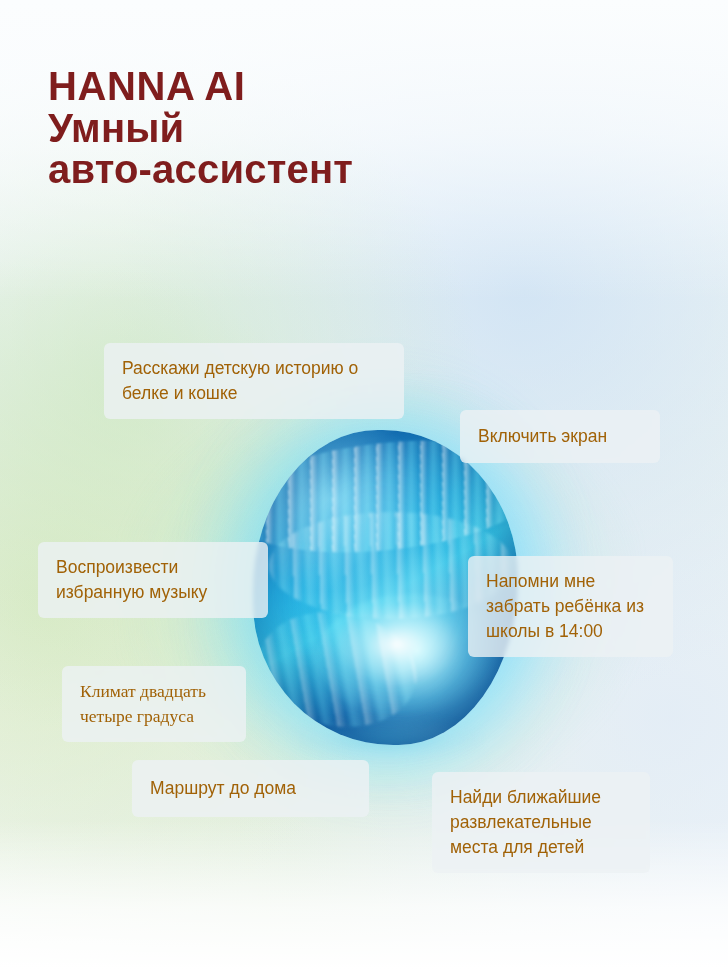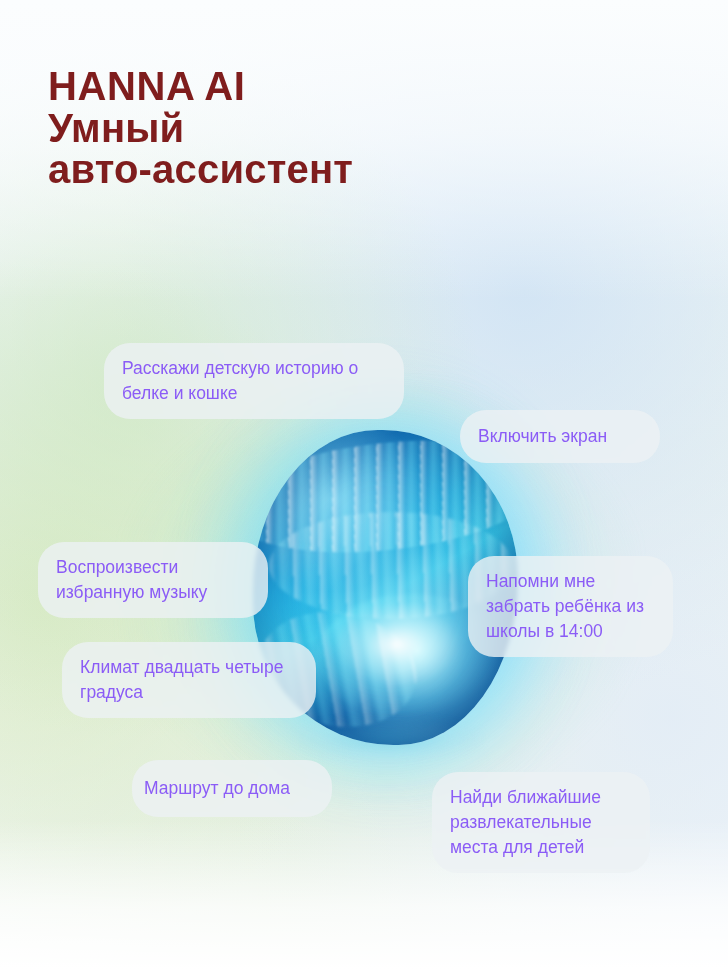--- a/index.html
+++ b/index.html
@@ -156,36 +156,36 @@
     width: 190px;
     height: 38px;
     background: radial-gradient(ellipse at 50% 50%, rgba(80, 190, 220, 0.32) 0%, rgba(150, 215, 235, 0.12) 48%, rgba(255,255,255,0) 75%);
     filter: blur(6px);
   }
 
   
   .bubble {
     position: absolute;
     background: rgba(236, 241, 244, 0.80);
-    border-radius: 26px;
-    color: #8b5cf6;
+    border-radius: 6px;
+    color: #a16207;
     font-size: 17.5px;
     line-height: 1.42;
     padding: 13px 18px;
     backdrop-filter: blur(2px);
     box-sizing: border-box;
   }
   .bubble.center { text-align: left; }
 
   .b-story      { left: 104px; top: 343px; width: 300px; }
   .b-screen     { left: 460px; top: 410px; width: 200px; padding: 14px 18px; }
   .b-music      { left: 38px;  top: 498px; width: 230px; margin-top: 44px; }
   .b-remind     { left: 468px; top: 556px; width: 205px; }
-  .b-climate    { left: 62px;  top: 642px; width: 254px; }
-  .b-route      { left: 132px; top: 760px; width: 200px; padding: 16px 12px; }
+  .b-climate    { left: 62px;  top: 666px; width: 184px; font-family: Liberation Serif, serif; }
+  .b-route      { left: 132px; top: 760px; width: 237px; padding: 16px 18px; }
   .b-places     { left: 432px; top: 772px; width: 218px; }
 
   .bubble .txt { display: block; }
 </style>
 </head>
 <body>
 
 <div class="poster">
 
   <div class="bg-base"></div>

